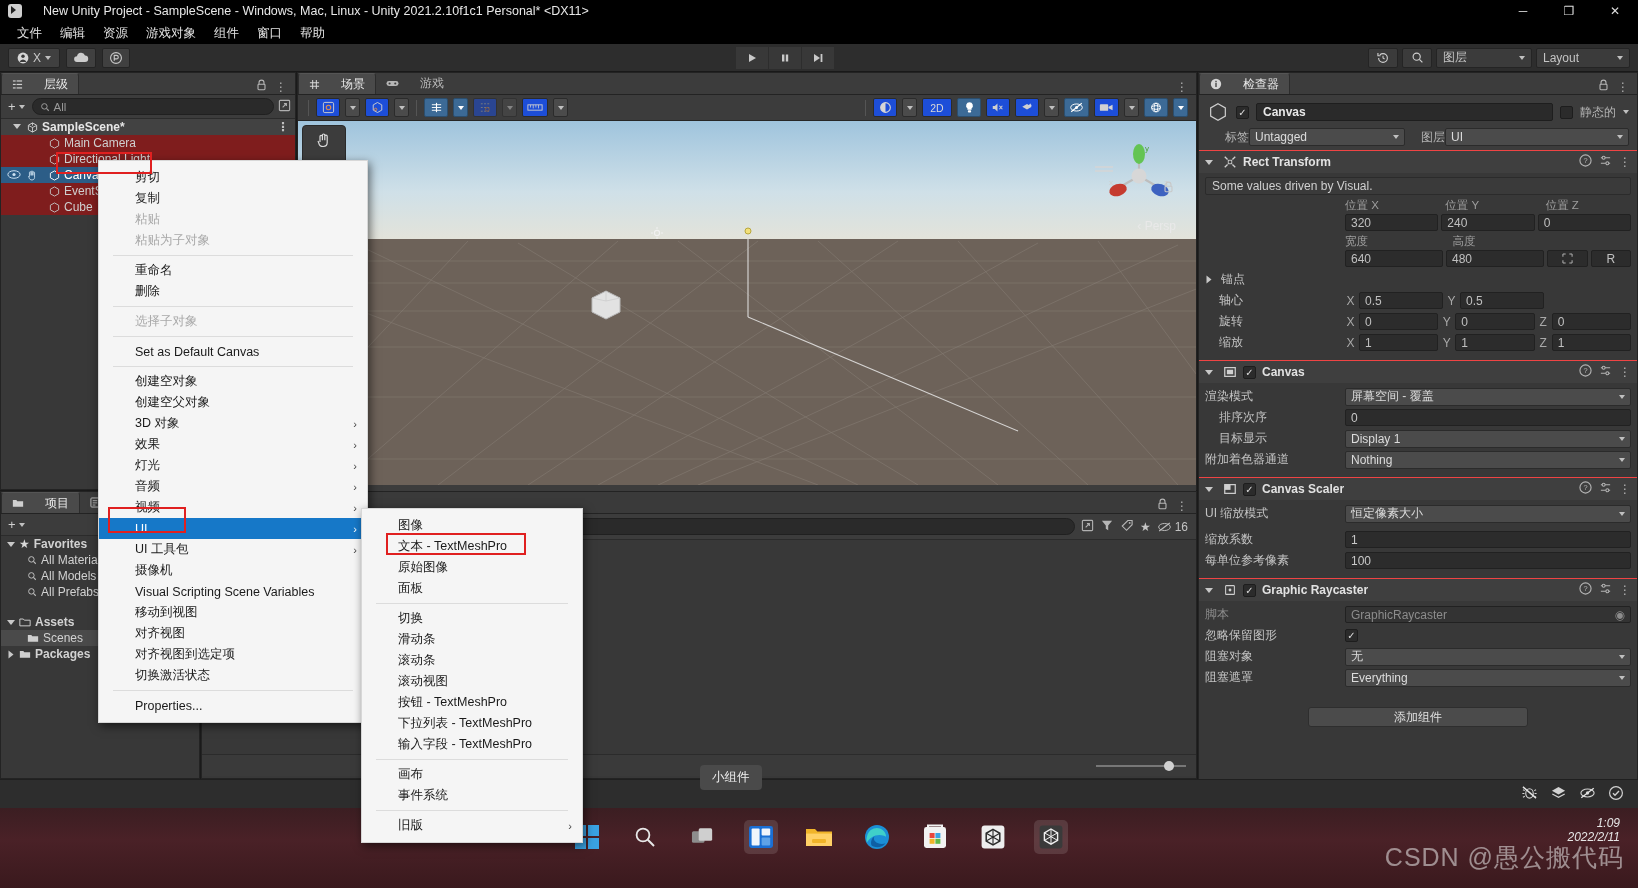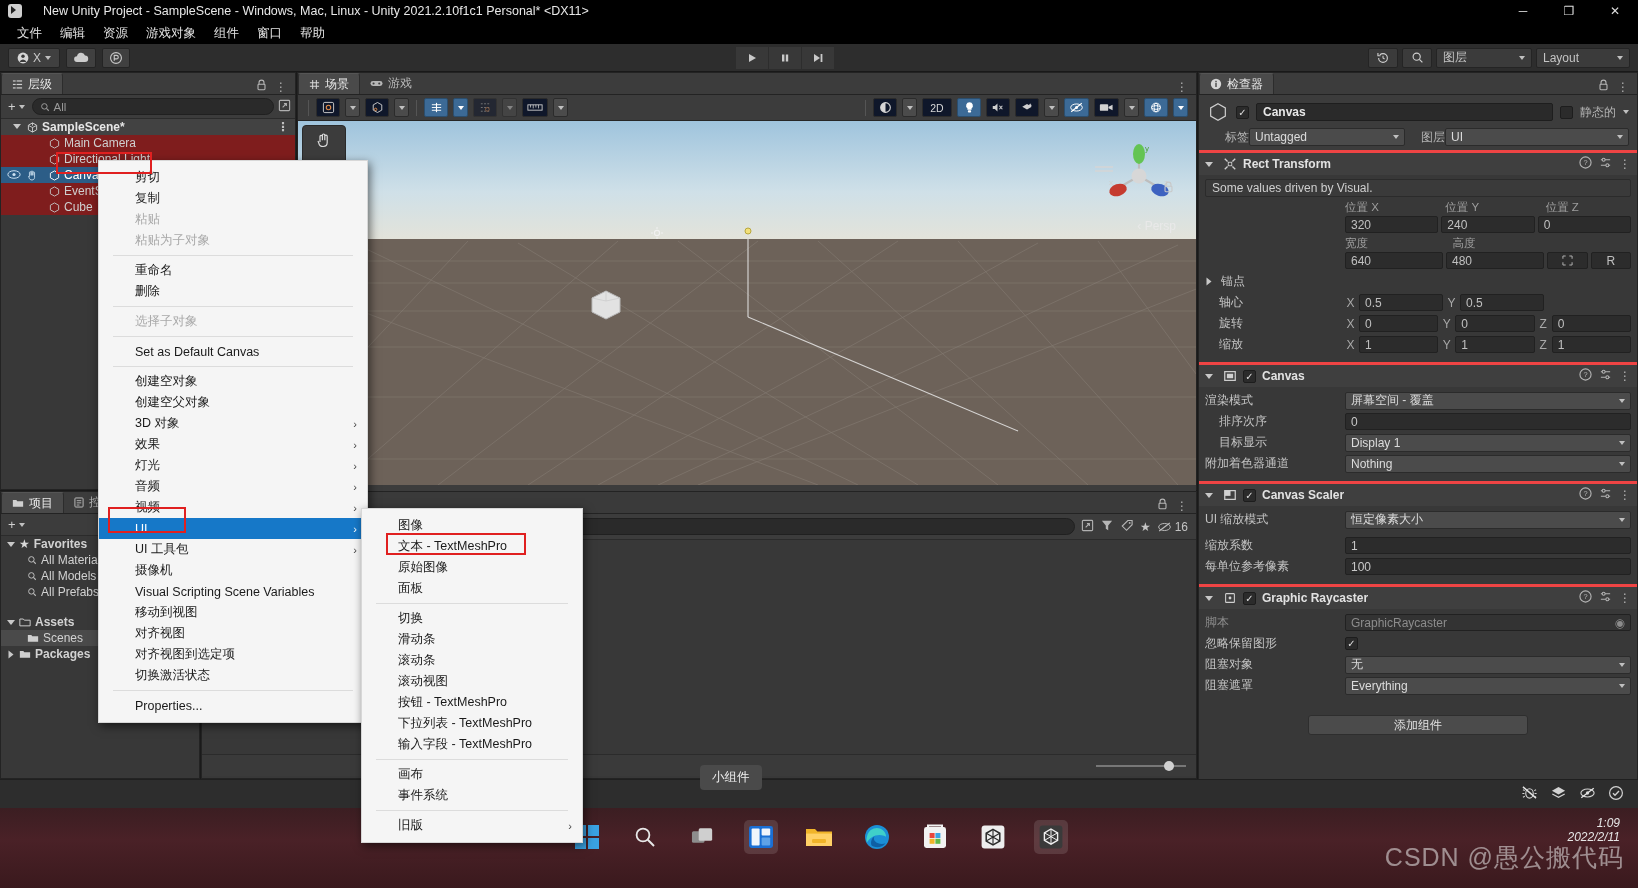--- a/index.html
+++ b/index.html
@@ -27,38 +27,38 @@
   .collab{ margin-left:6px; width:28px;}
   .playgrp{ position:absolute; left:736px; display:flex; gap:1px; }
   .pbtn{ width:32px; height:22px; background:#383838; display:flex; align-items:center; justify-content:center; }
   .rightgrp{ position:absolute; right:8px; display:flex; align-items:center; gap:4px; }
   .rbtn{ width:30px; height:20px; background:#3b3b3b; border:1px solid #242424; border-radius:2px; display:flex;align-items:center;justify-content:center;}
   .rdd{ height:20px; background:#3b3b3b; border:1px solid #242424; border-radius:2px; display:flex; align-items:center; padding:0 6px; justify-content:space-between; }
   .caret{ width:0;height:0;border-left:3.5px solid transparent;border-right:3.5px solid transparent;border-top:4px solid #c0c0c0; }
   
   .panel{ position:absolute; background:#383838; border:1px solid #232323; }
   .panel-tabs{ height:22px; background:#3c3c3c; display:flex; align-items:flex-end; position:relative; border-bottom:1px solid #232323;}
-  .ptab{ height:21px; padding:0 10px; display:flex; align-items:center; gap:5px; color:#b8b8b8; font-size:12px; background:#3c3c3c;}
+  .ptab{ height:21px; padding:0 10px; display:flex; align-items:center; gap:21px; color:#b8b8b8; font-size:12px; background:#3c3c3c;}
   .ptab.active{ background:#4a4a4a; color:#e8e8e8; border-top:1px solid #555; border-left:1px solid #2c2c2c; border-right:1px solid #2c2c2c; border-radius:3px 3px 0 0;}
   .ptab-right{ margin-left:auto; display:flex; align-items:center; gap:8px; padding-right:8px; color:#b0b0b0; }
   
   #hierarchy{ left:0; top:72px; width:296px; height:418px; }
   .h-toolbar{ height:24px; background:#3c3c3c; display:flex; align-items:center; gap:4px; padding:0 4px; border-bottom:1px solid #2b2b2b;}
   .plusbtn{ display:flex;align-items:center;gap:3px;color:#d0d0d0;font-size:13px;padding:0 3px;}
   .searchbox{ flex:1; height:17px; background:#2a2a2a; border:1px solid #202020; border-radius:9px; display:flex; align-items:center; padding:0 7px; gap:4px; color:#9a9a9a; font-size:11.5px;}
   .h-rows{ background:#7f1d1d; }
   .hrow{ height:16px; display:flex; align-items:center; font-size:12px; color:#cfcfcf; padding-left:8px; }
   .hrow.scene{ background:#424242; font-weight:bold; color:#e6e6e6;}
   .hrow.sel{ background:#2c5d87; color:#fff; }
   .tri{ width:0;height:0;border-left:4px solid transparent;border-right:4px solid transparent;border-top:5px solid #c8c8c8;margin-right:4px;}
   .cube-ic{ width:11px;height:11px;margin-right:4px; display:inline-block;}
   
   #sceneview{ left:297px; top:72px; width:900px; height:418px; }
   .sv-toolbar{ height:26px; background:#3c3c3c; display:flex; align-items:center; gap:5px; padding:0 8px; border-bottom:1px solid #262626;}
-  .sv-btn{ height:19px; min-width:24px; background:#0f172a; border:1px solid #2b2b2b; border-radius:2px; display:flex;align-items:center;justify-content:center; color:#d8d8d8; font-size:10.5px; padding:0 4px;}
+  .sv-btn{ height:19px; min-width:24px; background:#1d4ed8; border:1px solid #2b2b2b; border-radius:2px; display:flex;align-items:center;justify-content:center; color:#d8d8d8; font-size:10.5px; padding:0 4px;}
   .sv-btn.on{ background:#3c6a96; border-color:#2b4e6e;}
   .sv-dd{ width:15px;height:19px;background:#4b4b4b;border:1px solid #2b2b2b;border-radius:2px;display:flex;align-items:center;justify-content:center;}
   .sv-sep{ width:1px;height:16px;background:#555; margin:0 2px;}
   .viewport{ position:relative; height:364px; overflow:hidden; background:#5c5550;}
   .sky{ position:absolute;left:0;top:0;right:0;height:118px;background:linear-gradient(#9fc4dd,#cfe0e8 60%,#e3e3da);}
   .ground{ position:absolute;left:0;top:118px;right:0;bottom:0;background:#6d6259;}
   .persp{ position:absolute; right:20px; top:98px; color:#e9e9e9; font-size:12px;}
   .scene-bottom{ height:26px; background:#3c3c3c; }
   
   #project{ left:0; top:491px; width:200px; height:288px; }
@@ -77,21 +77,21 @@
   
   #inspector{ left:1198px; top:72px; width:440px; height:707px; }
   .insp-body{ background:#383838; height:684px; overflow:hidden;}
   .go-header{ padding:6px 8px 4px 8px; background:#3c3c3c; }
   .go-row1{ display:flex; align-items:center; gap:7px; }
   .chk{ width:13px;height:13px;background:#2b2b2b;border:1px solid #1d1d1d;border-radius:2px;display:flex;align-items:center;justify-content:center;color:#ddd;font-size:10px;}
   .namefield{ flex:1; height:18px; background:#2a2a2a; border:1px solid #1e1e1e; border-radius:2px; padding:0 6px; display:flex; align-items:center; font-weight:bold; color:#e8e8e8;}
   .go-row2{ display:flex;align-items:center;margin-top:5px;}
   .lbl{ color:#b4b4b4; font-size:12px; }
   .dd{ height:18px; background:#4b4b4b; border:1px solid #2b2b2b; border-radius:2px; display:flex; align-items:center; justify-content:space-between; padding:0 5px; color:#dcdcdc;}
-  .comp{ border-top:3px solid #ef4444; }
+  .comp{ border-top:1px solid #ef4444; }
   .comp-hdr{ height:22px; background:#3f3f3f; display:flex; align-items:center; gap:6px; padding:0 6px; }
   .comp-title{ font-weight:bold; color:#e2e2e2; font-size:12px;}
   .comp-hdr-right{ margin-left:auto; display:flex; align-items:center; gap:7px; color:#b5b5b5;}
   .comp-body{ padding:4px 6px 6px 6px; }
   .frow{ display:flex; align-items:center; height:19px; margin-bottom:2px;}
   .flabel{ width:140px; color:#c3c3c3; font-size:12px;}
   .fval{ flex:1; height:17px; background:#2c2c2c; border:1px solid #212121; border-radius:2px; padding:0 5px; display:flex; align-items:center; color:#c9c9c9;}
   .fval.disabled{ color:#8c8c8c; background:#333;}
   .infobox{ height:18px; background:#3a3a3a; border:1px solid #2b2b2b; border-radius:2px; display:flex;align-items:center;padding:0 6px; color:#cfcfcf; margin-bottom:3px;}
   .xyz{ display:flex; align-items:center; gap:3px; flex:1;}

